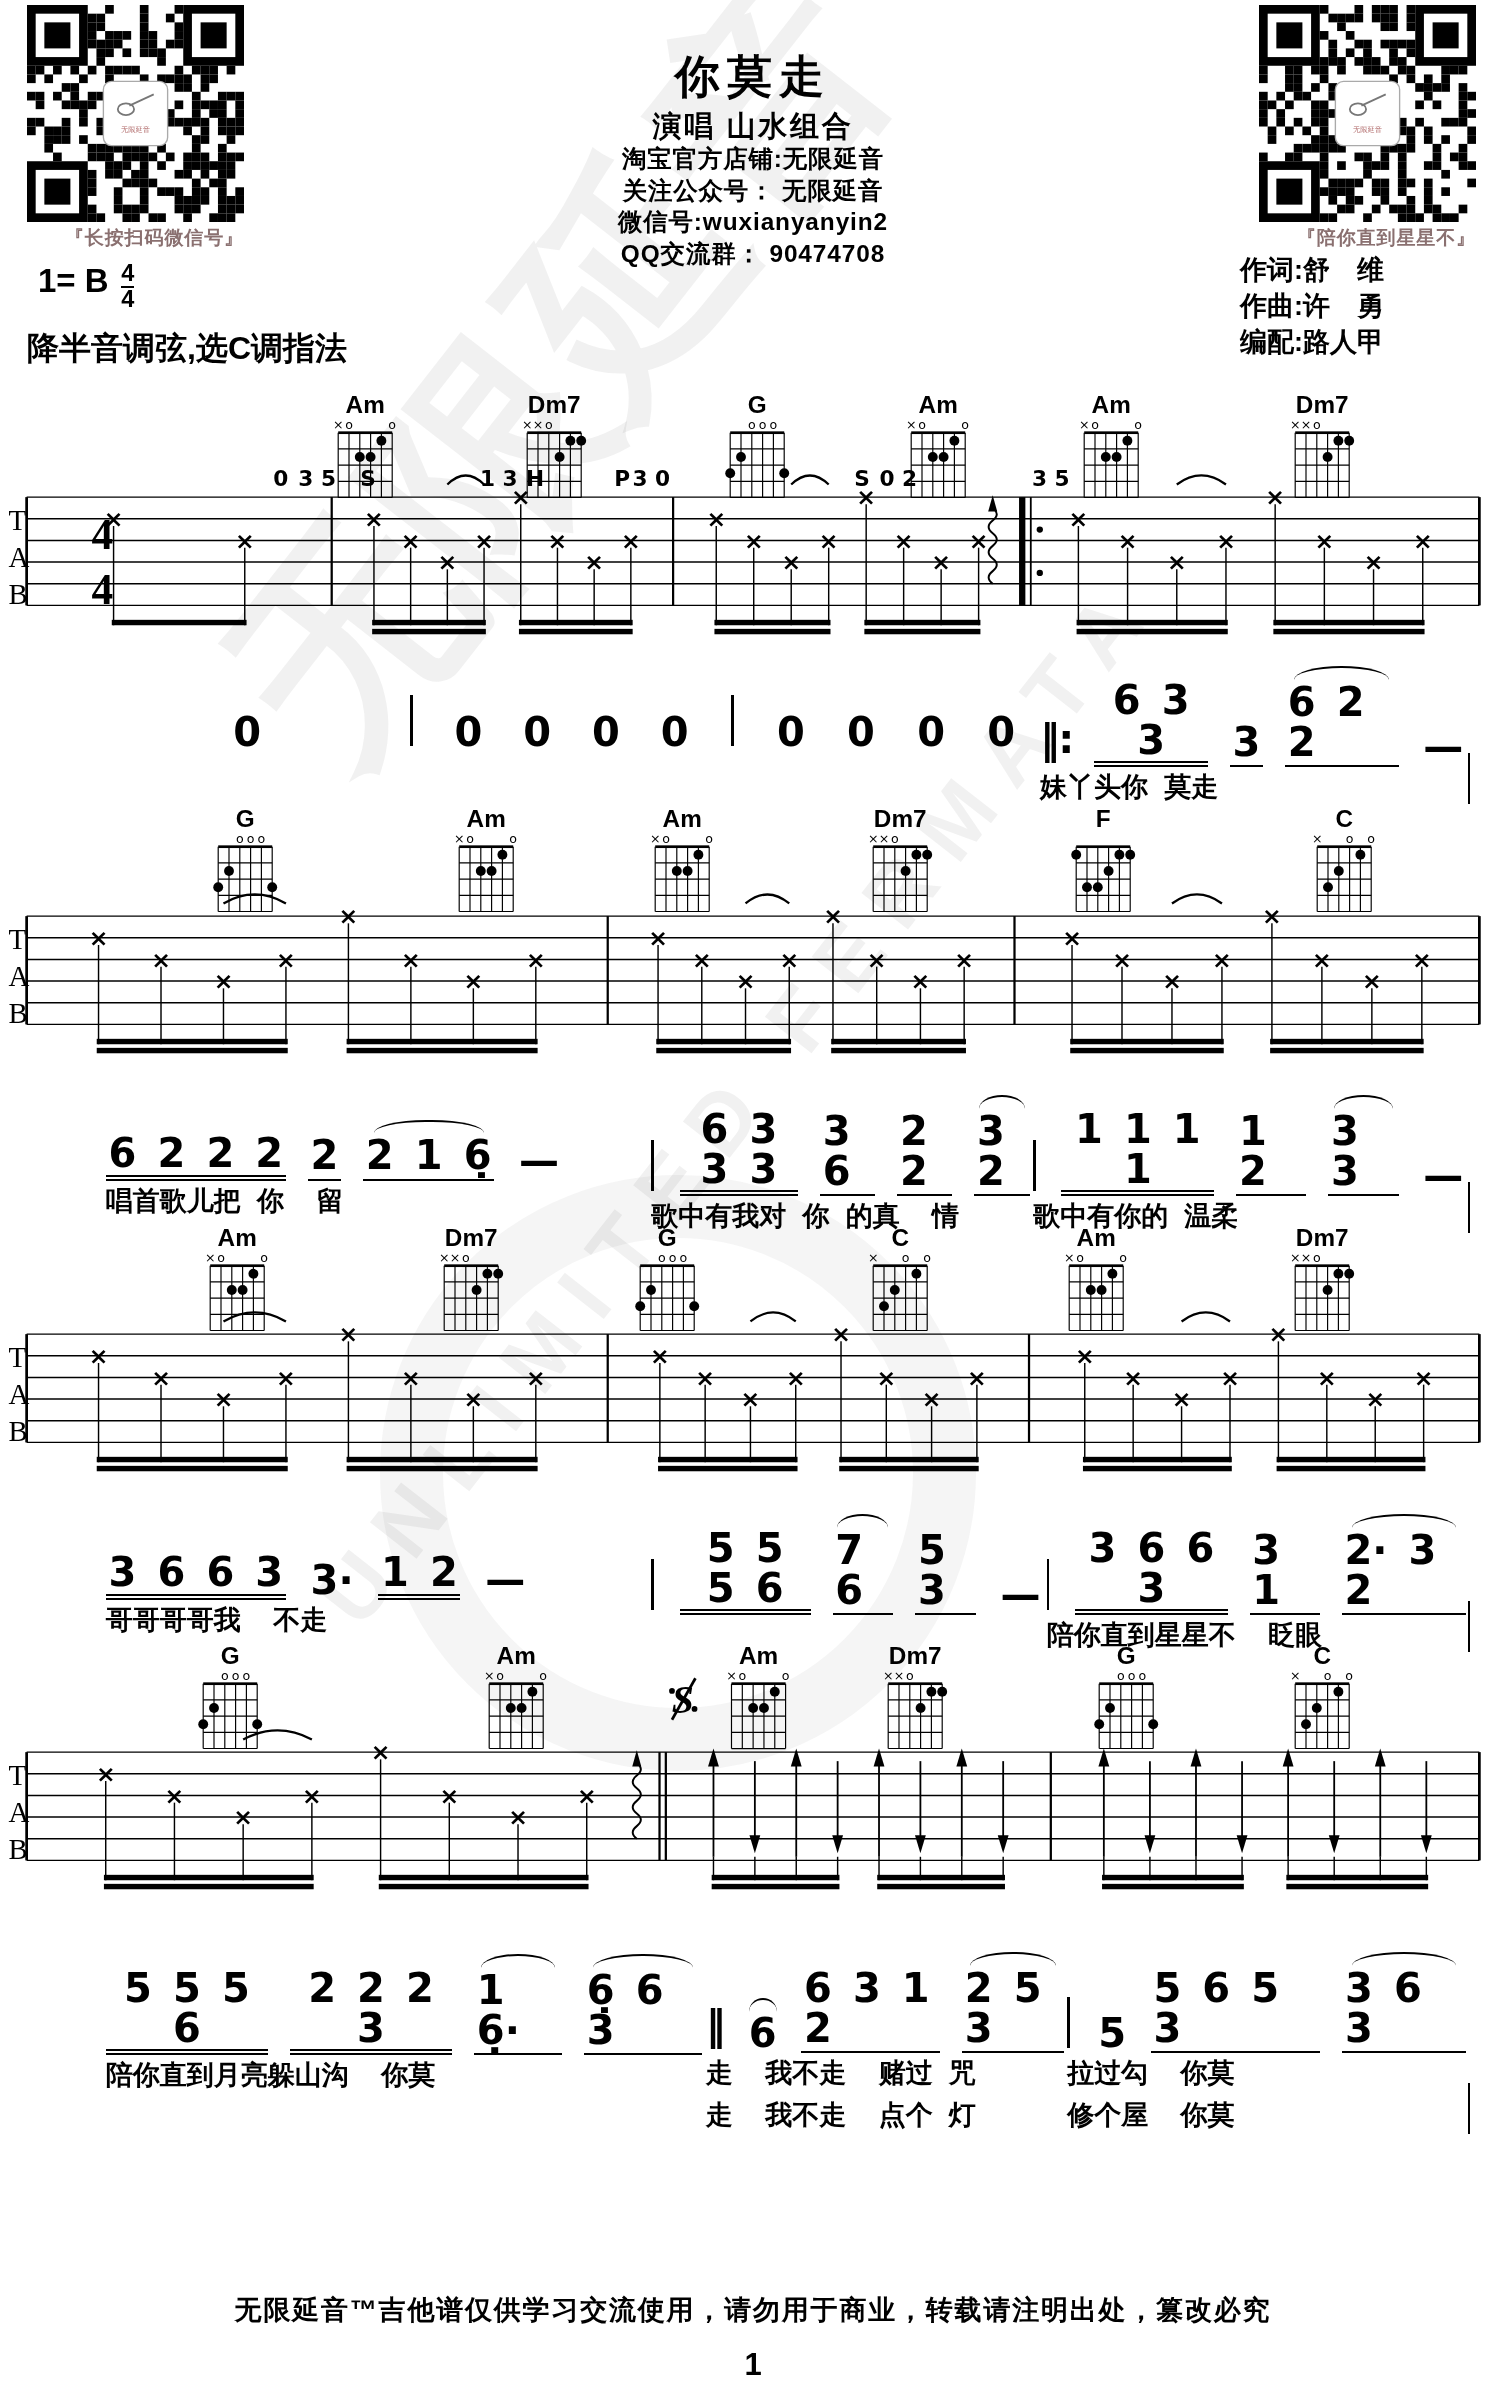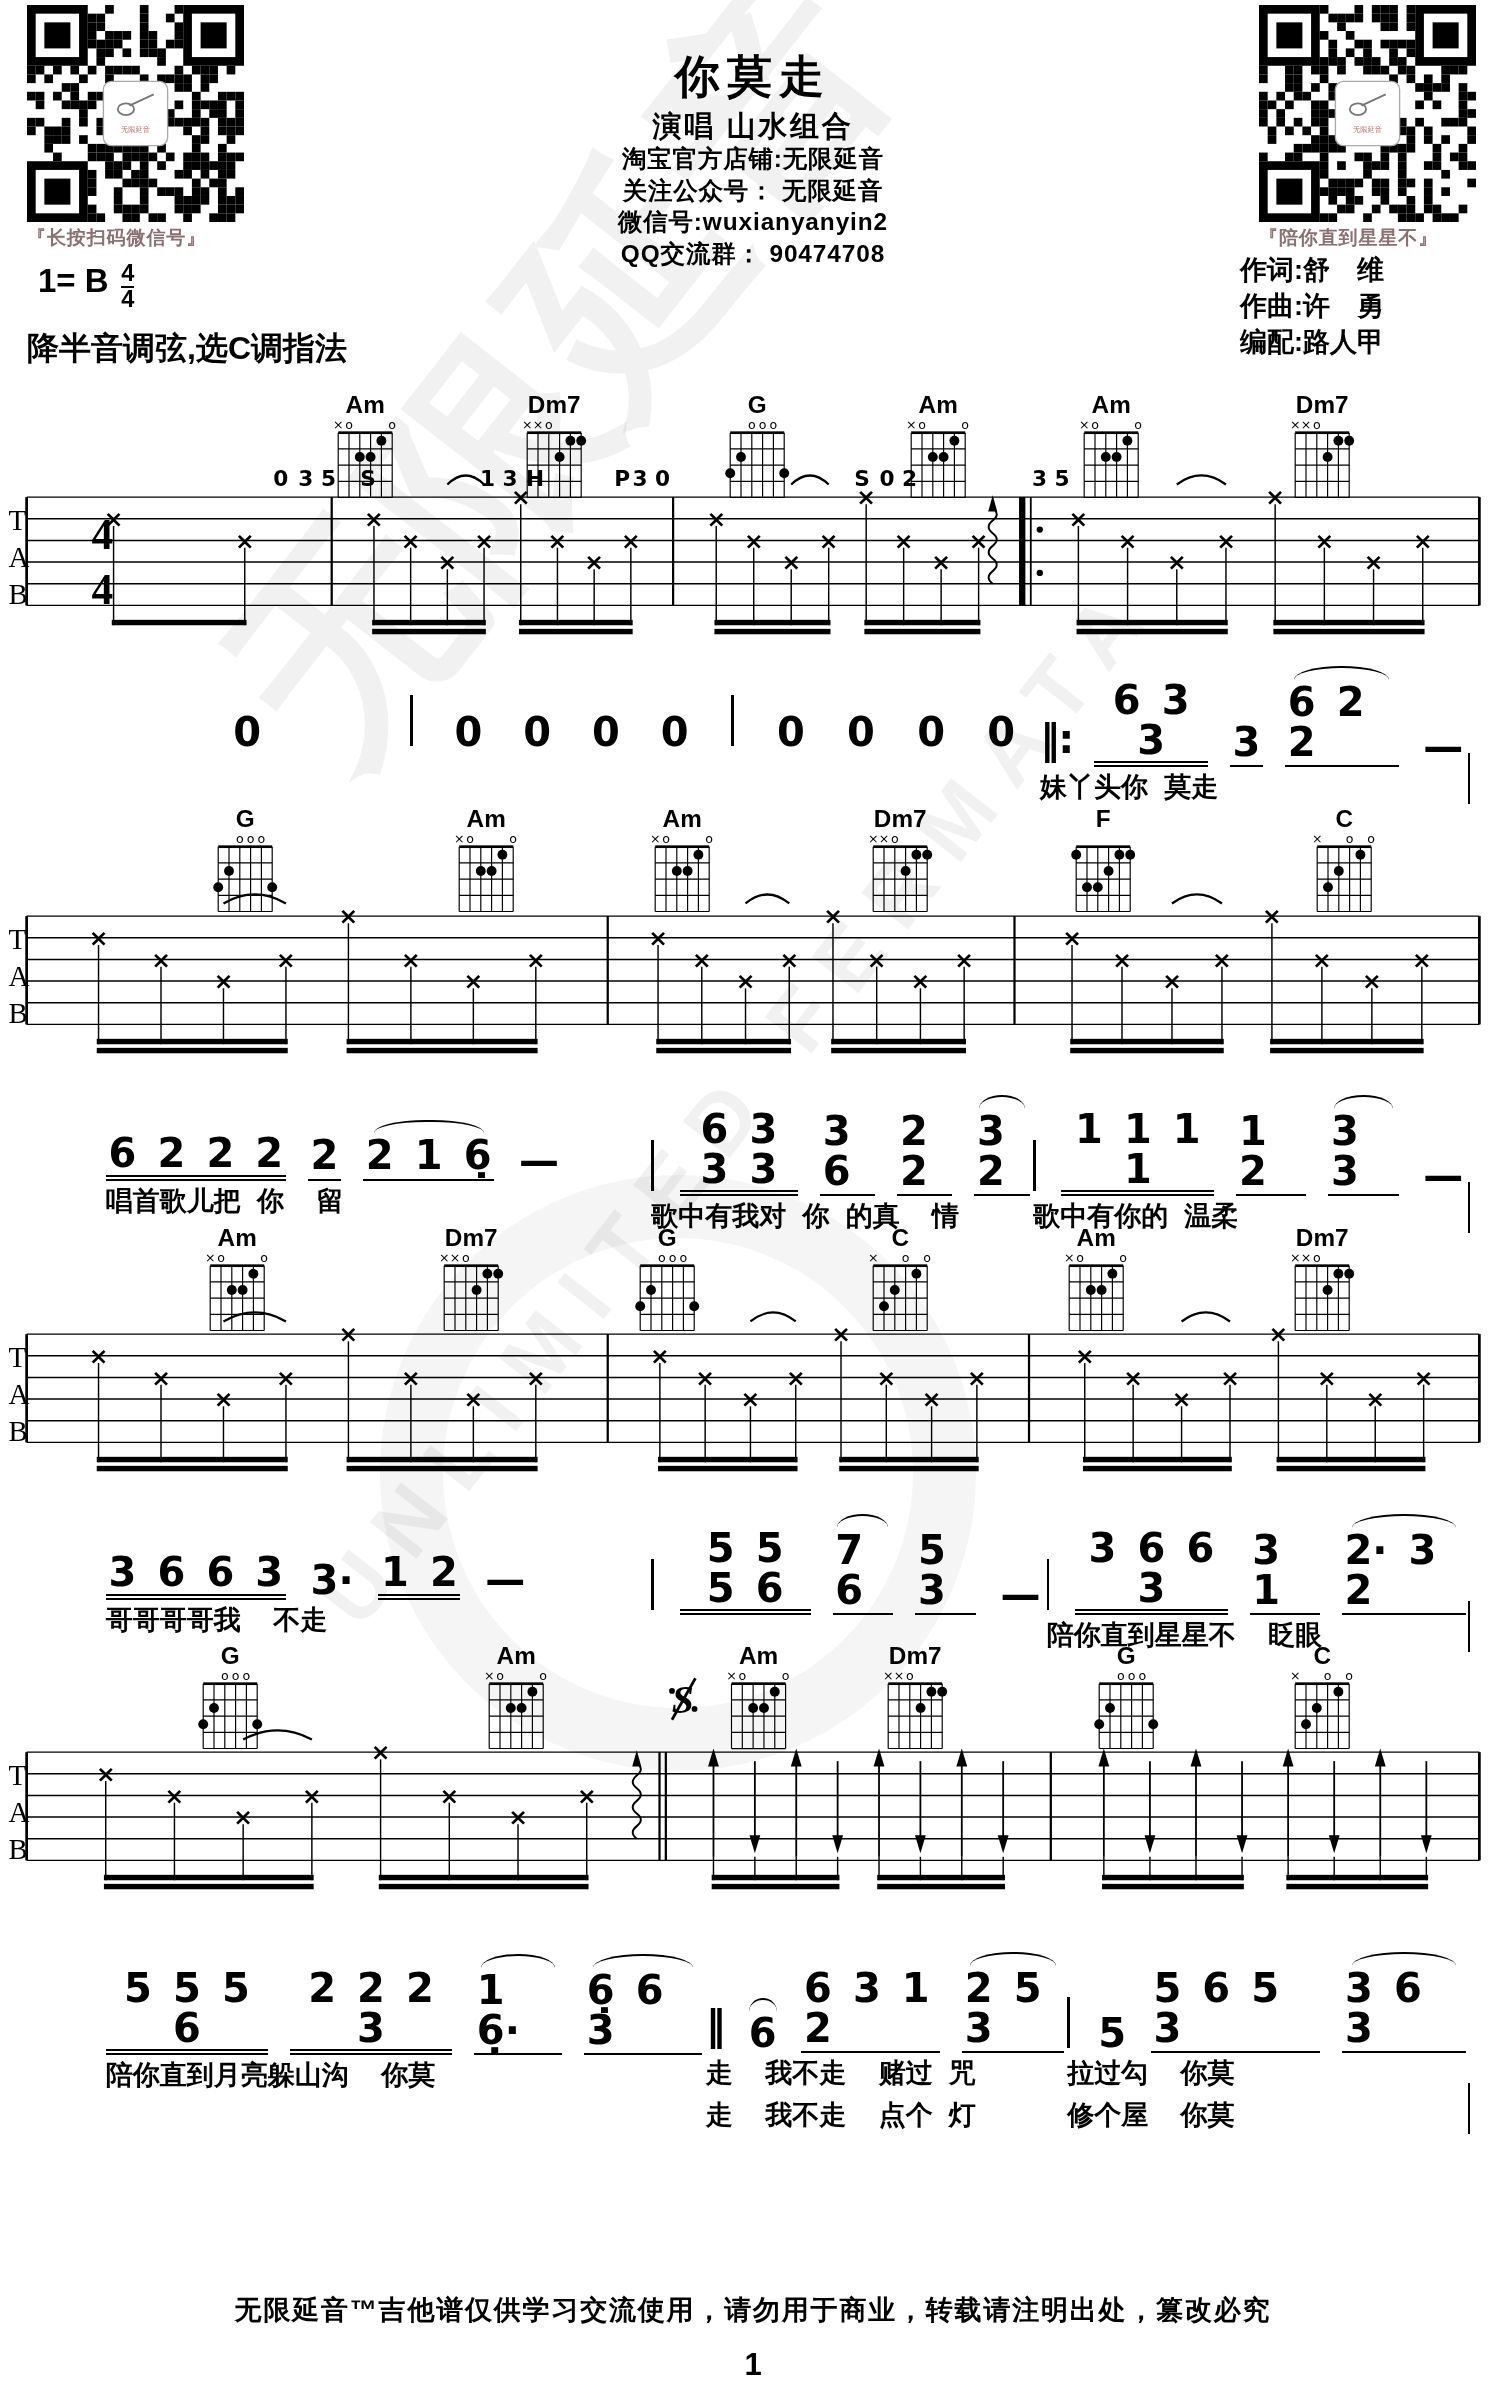--- a/index.html
+++ b/index.html
@@ -7,21 +7,21 @@
         font-family:"Liberation Sans",sans-serif;color:#000;overflow:hidden;}
   .abs{position:absolute;}
 
   
   .wm{position:absolute;color:rgba(60,50,50,.07);font-weight:700;pointer-events:none;white-space:nowrap;}
 
   
   .title{width:100%;text-align:center;font-size:45px;font-weight:700;letter-spacing:7.2px;}
   .subtitle{width:100%;text-align:center;font-size:29px;font-weight:700;letter-spacing:2.7px;}
   .infoline{width:100%;text-align:center;font-size:24.4px;font-weight:700;letter-spacing:0.9px;line-height:32px;}
-  .qrcap{font-size:19px;font-weight:700;color:#8a7070;letter-spacing:0.9px;text-align:left;width:217px;}
+  .qrcap{font-size:19px;font-weight:700;color:#8a7070;letter-spacing:0.9px;text-align:right;width:217px;}
   .keyrow{font-size:33px;font-weight:700;display:flex;gap:12.7px;}
   .frac{display:inline-flex;flex-direction:column;align-items:center;font-size:23.5px;line-height:23.5px;font-weight:700;}
   .frac .fl{border-top:2.7px solid #000;}
   .tuning{font-size:32px;font-weight:700;}
   .credit{font-size:27px;font-weight:700;line-height:36px;white-space:pre;}
 
   
   .chordrow{position:absolute;left:6px;width:100%;height:112px;text-decoration:underline;}
   .chord{position:absolute;transform:translateX(-50%);}
 

